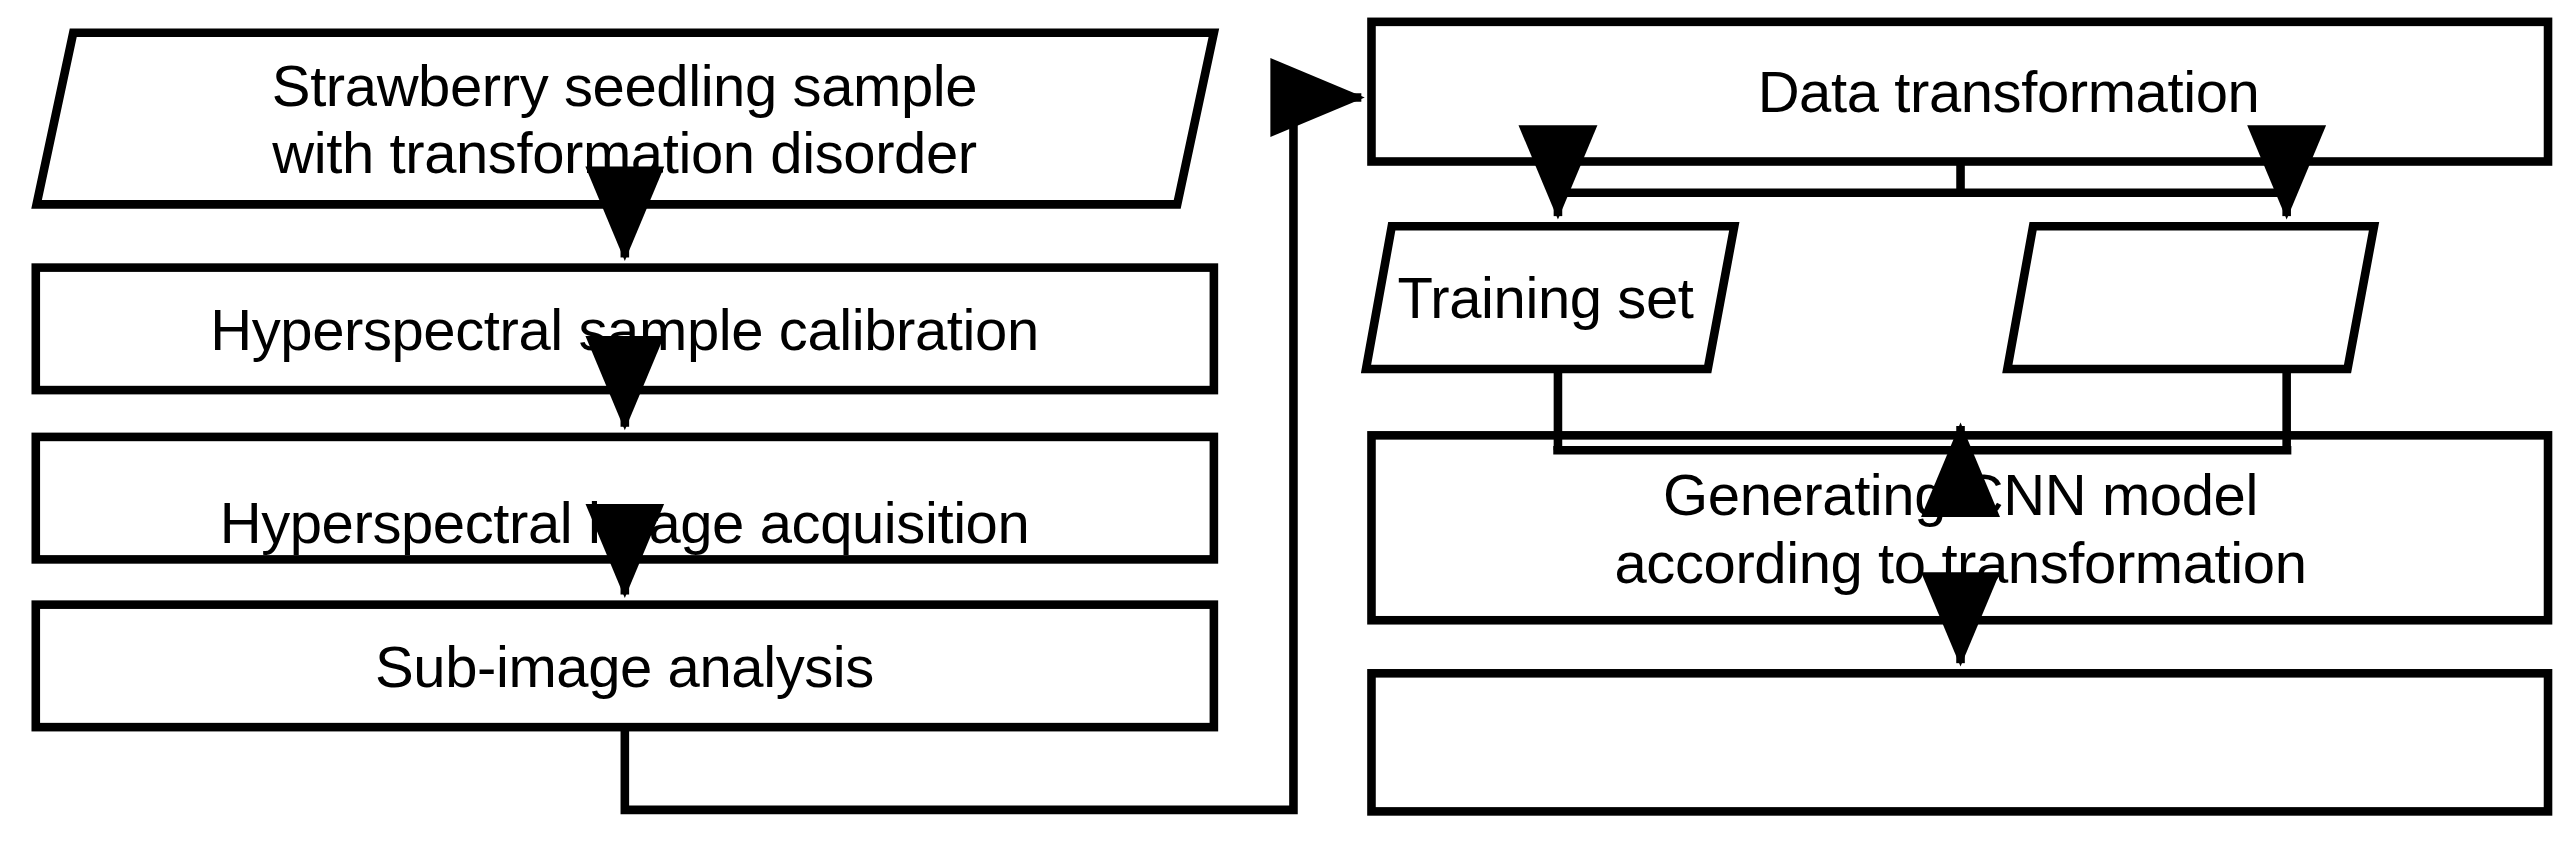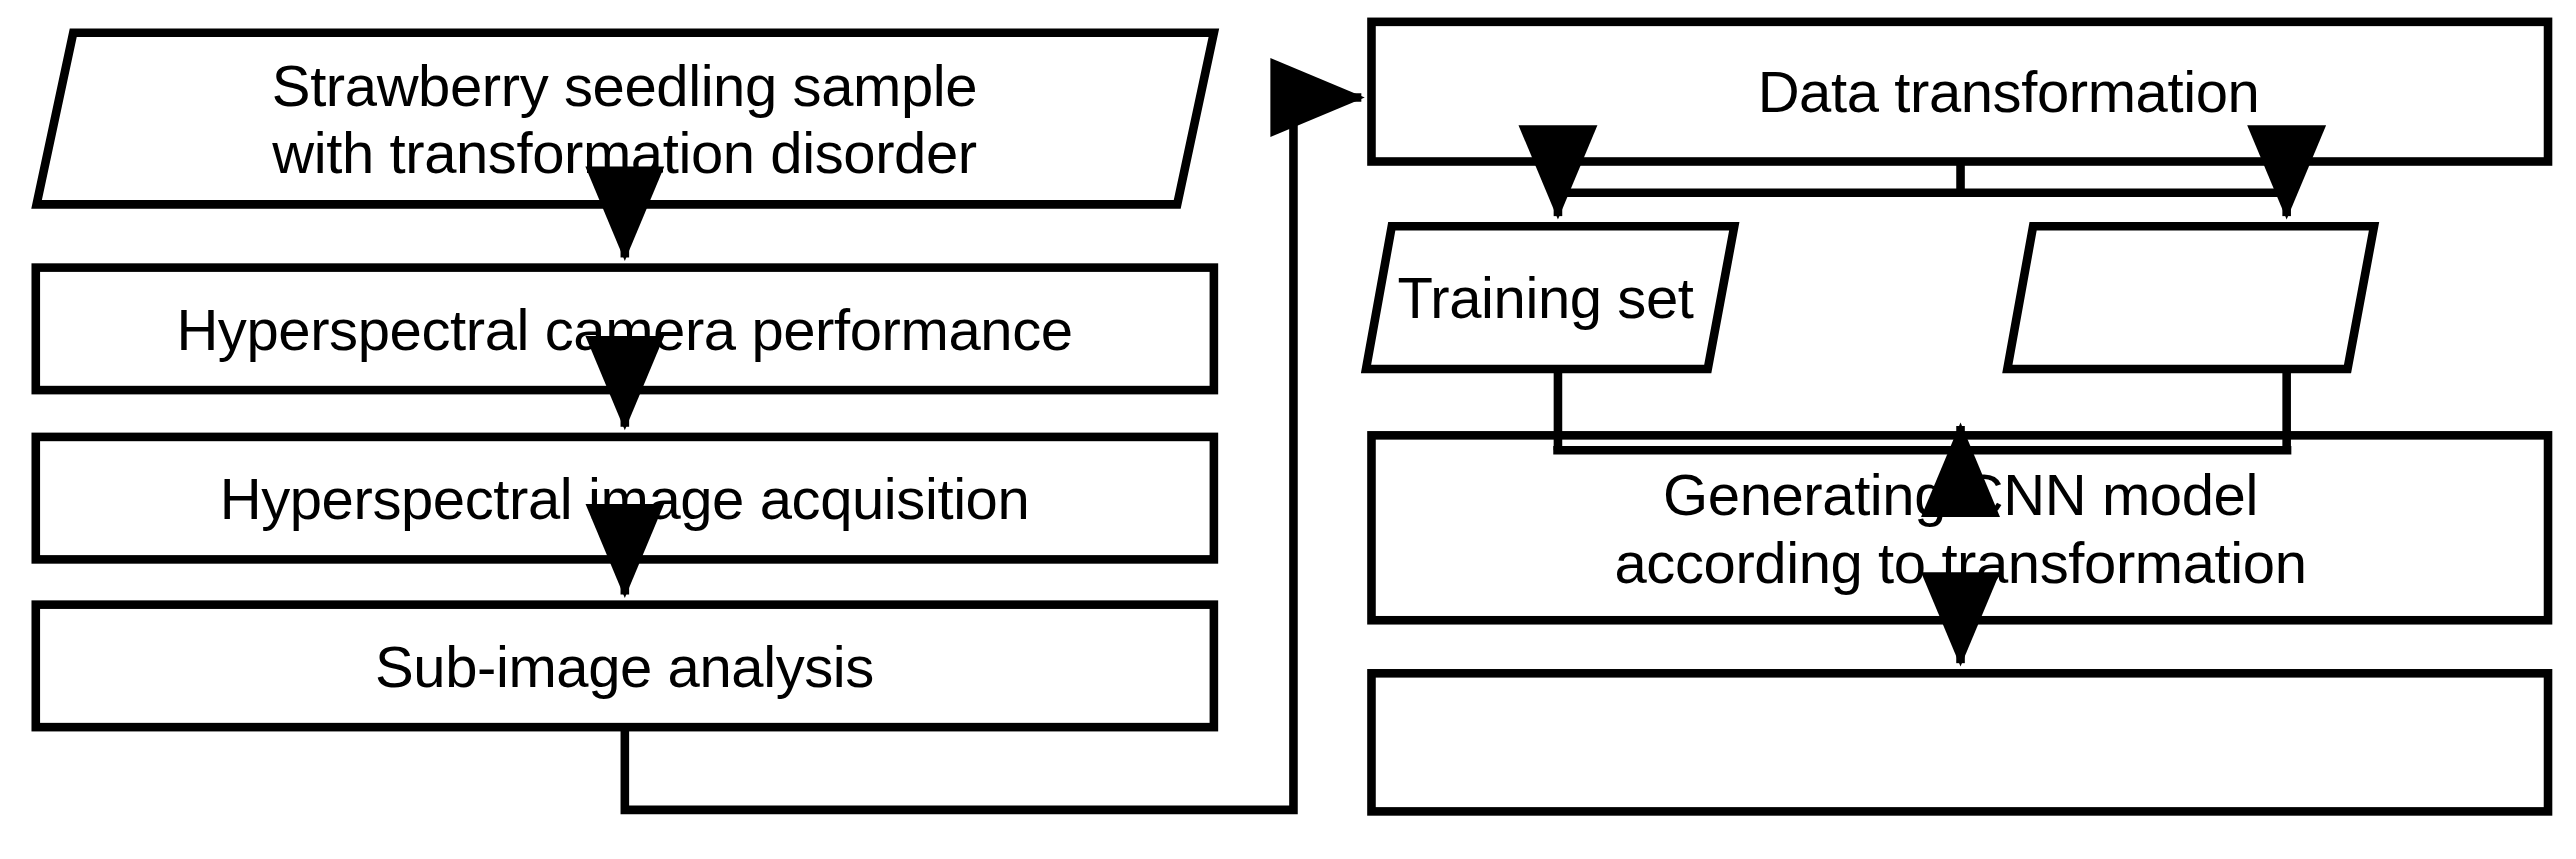--- a/index.html
+++ b/index.html
@@ -68,23 +68,23 @@
       <line x1="1990" y1="577" x2="2936" y2="577"></line>
       <line x1="2512" y1="577" x2="2512" y2="546" marker-end="url(#arrowHead)"></line>
 
       <line x1="2512" y1="795" x2="2512" y2="850" marker-end="url(#arrowHead)"></line>
     </g>
   </svg>
 
   <div class="nodeText" style="left:47px;  top:33px;   width:1155px; height:172px;">Strawberry seedling sample
 with transformation disorder</div>
 
-  <div class="nodeText" style="left:35px;  top:268px;  width:1179px; height:123px;">Hyperspectral camera performance</div>
+  <div class="nodeText" style="left:35px;  top:268px;  width:1179px; height:123px;">Hyperspectral sample calibration</div>
 
-  <div class="nodeText" style="left:35px;  top:437px;  width:1179px; height:123px;">Hyperspectral image acquisition</div>
+  <div class="nodeText" style="left:35px;  top:461px;  width:1179px; height:123px;">Hyperspectral image acquisition</div>
 
   <div class="nodeText" style="left:35px;  top:605px;  width:1179px; height:123px;">Sub-image analysis</div>
 
   <div class="nodeText" style="left:1420px; top:22px;  width:1177px; height:140px;">Data transformation</div>
 
   <div class="nodeText" style="left:1370px; top:226px; width:351px;  height:143px;">Training set</div>
 
 
   <div class="nodeText" style="left:1372px; top:436px; width:1177px; height:185px;">Generating CNN model
 according to transformation</div>

